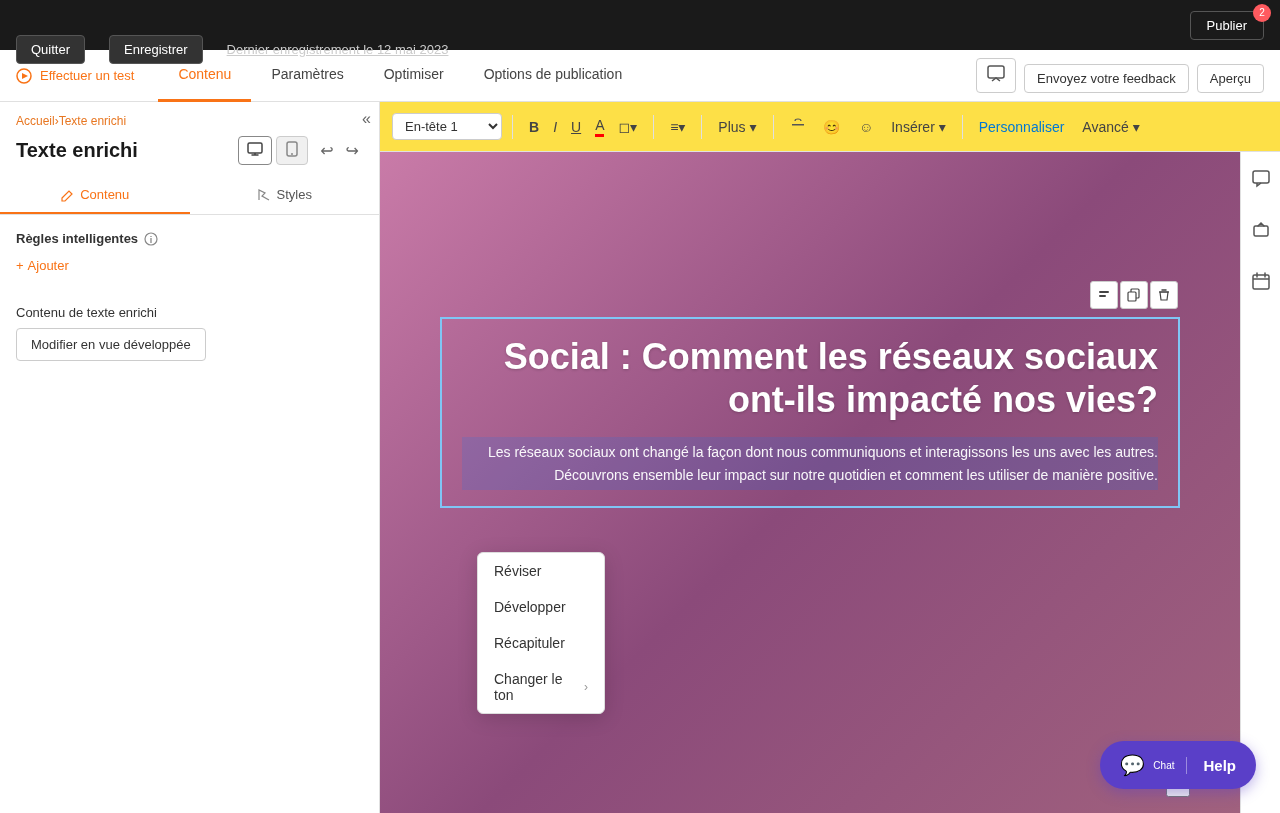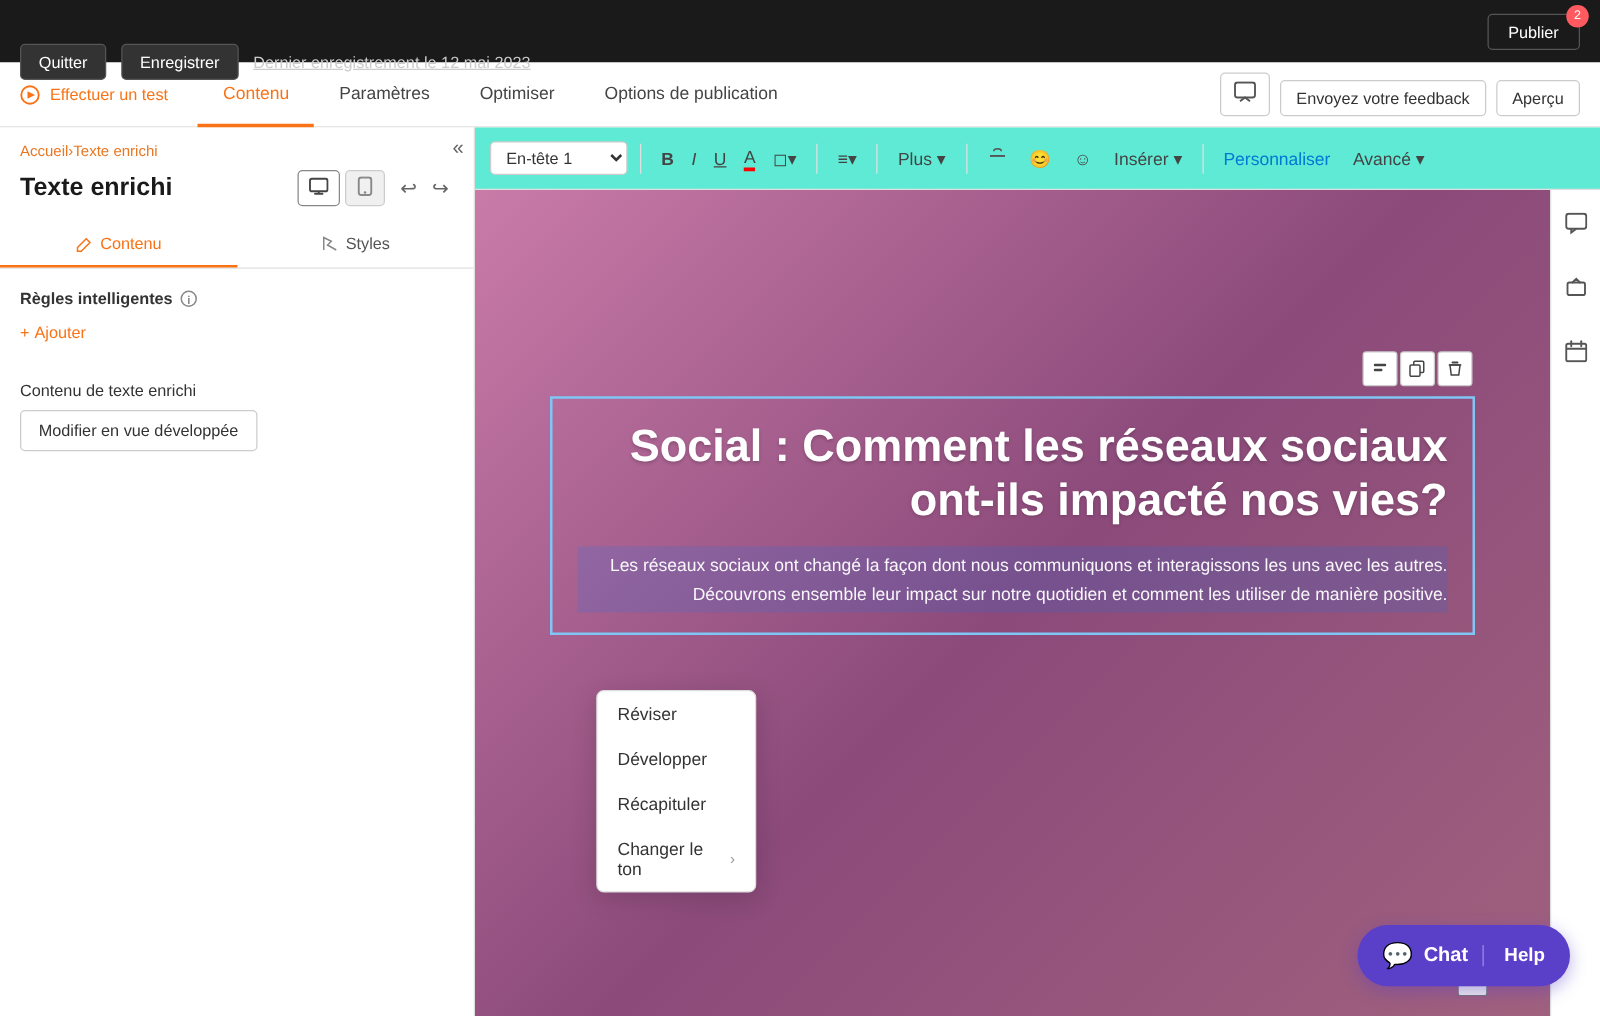--- a/index.html
+++ b/index.html
@@ -3,21 +3,21 @@
   <meta charset="utf-8">
   <style>
     * { box-sizing: border-box; margin: 0; padding: 0; }
     body { font-family: -apple-system, BlinkMacSystemFont, 'Segoe UI', Helvetica, Arial, sans-serif; background: #f5f8fa; overflow: hidden; width: 1280px; height: 813px; }
 
     
     .top-bar {
       display: flex; align-items: center; justify-content: space-between;
       background: #1a1a1a; height: 50px; padding: 0 16px;
     }
-    .top-bar-left { display: flex; align-items: center; gap: 12px; margin-top: 48px; }
+    .top-bar-left { display: flex; align-items: center; gap: 24px; margin-top: 48px; }
     .top-bar-btn {
       background: #333; color: #fff; border: 1px solid #555;
       border-radius: 4px; padding: 6px 14px; cursor: pointer; font-size: 13px;
     }
     .top-bar-save {
       background: #333; color: #fff; border: 1px solid #555;
       border-radius: 4px; padding: 6px 14px; cursor: pointer; font-size: 13px;
     }
     .top-bar-link { color: #ccc; font-size: 13px; text-decoration: underline; cursor: pointer; }
     .top-bar-right { display: flex; align-items: center; gap: 12px; }
@@ -82,21 +82,21 @@
     .sidebar-tab.active { color: #f97316; border-bottom: 2px solid #f97316; }
 
     .sidebar-section { padding: 16px; }
     .sidebar-section-title { font-size: 13px; font-weight: 600; color: #333; display: flex; align-items: center; gap: 6px; margin-bottom: 12px; }
     .add-link { color: #f97316; font-size: 13px; cursor: pointer; display: flex; align-items: center; gap: 4px; }
     .section-label { font-size: 13px; font-weight: 500; color: #333; margin-bottom: 8px; }
     .modify-btn { background: #fff; border: 1px solid #ccc; border-radius: 4px; padding: 8px 14px; font-size: 13px; cursor: pointer; color: #333; }
 
     
     .toolbar {
-      background: #5eead4; border-bottom: 1px solid #e0e0e0;
+      background: #fde047; border-bottom: 1px solid #e0e0e0;
       height: 50px; display: flex; align-items: center; padding: 0 12px; gap: 6px;
       flex-wrap: nowrap; overflow: hidden;
     }
     .toolbar-select {
       border: 1px solid #ccc; border-radius: 4px; padding: 4px 8px;
       font-size: 13px; background: #fff; cursor: pointer; color: #333;
       min-width: 110px;
     }
     .toolbar-btn {
       background: none; border: none; cursor: pointer; color: #444;
@@ -148,21 +148,21 @@
     .context-item-arrow { color: #999; font-size: 12px; }
 
     
     .chat-button {
       position: fixed; bottom: 24px; right: 24px;
       background: #5a3fc8; color: #fff; border-radius: 28px;
       display: flex; align-items: center; gap: 8px;
       padding: 12px 20px; cursor: pointer; box-shadow: 0 4px 14px rgba(90,63,200,0.4);
     }
     .chat-bubble-icon { font-size: 20px; }
-    .chat-label { font-size: 16px; font-weight: 700; }
+    .chat-label { font-size: 10px; font-weight: 400; }
     .help-label { font-size: 15px; font-weight: 700; border-left: 1px solid rgba(255,255,255,0.4); padding-left: 16px; margin-left: 4px; }
 
     
     .bottom-arrow {
       position: absolute; bottom: 16px; right: 50px;
       color: #555; font-size: 18px; cursor: pointer;
     }
 
     
     .right-panel {

